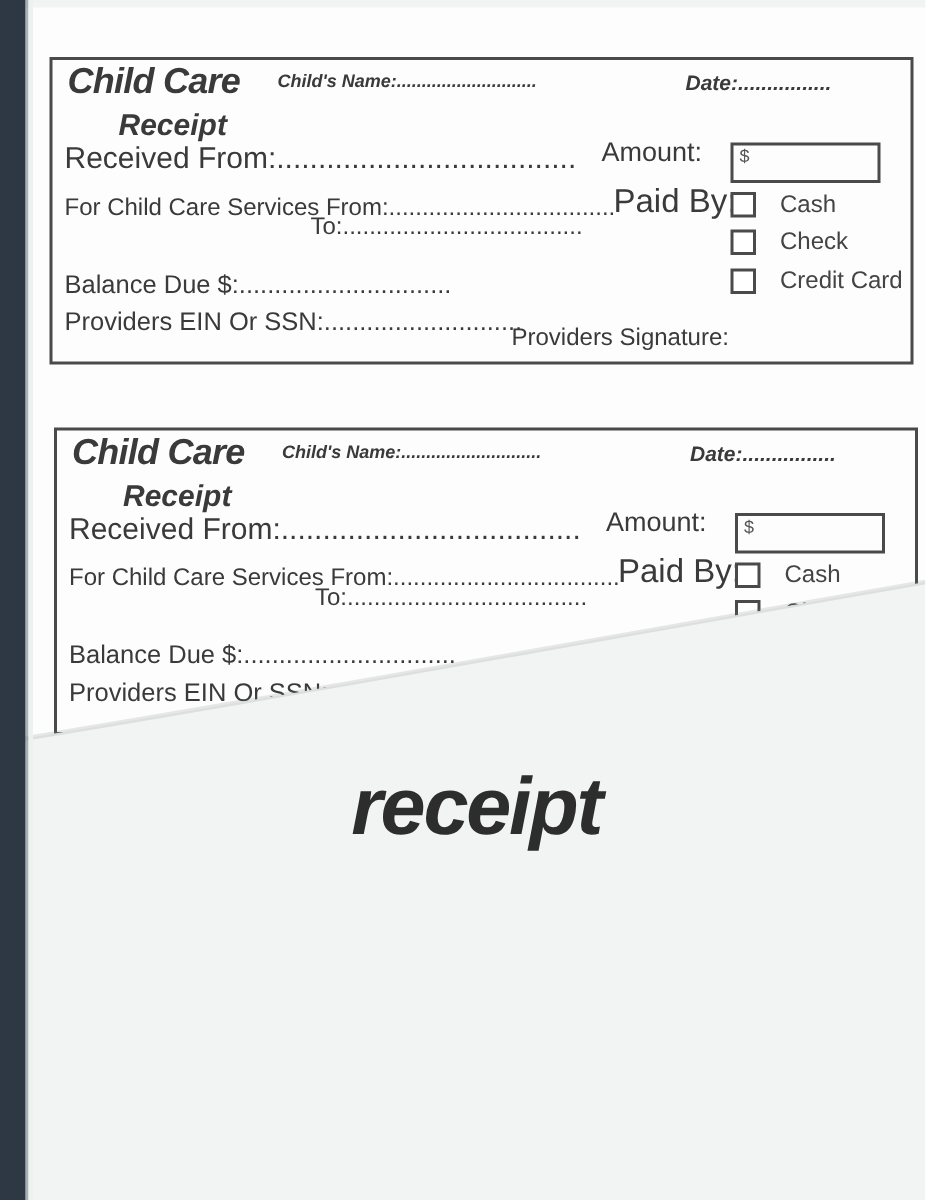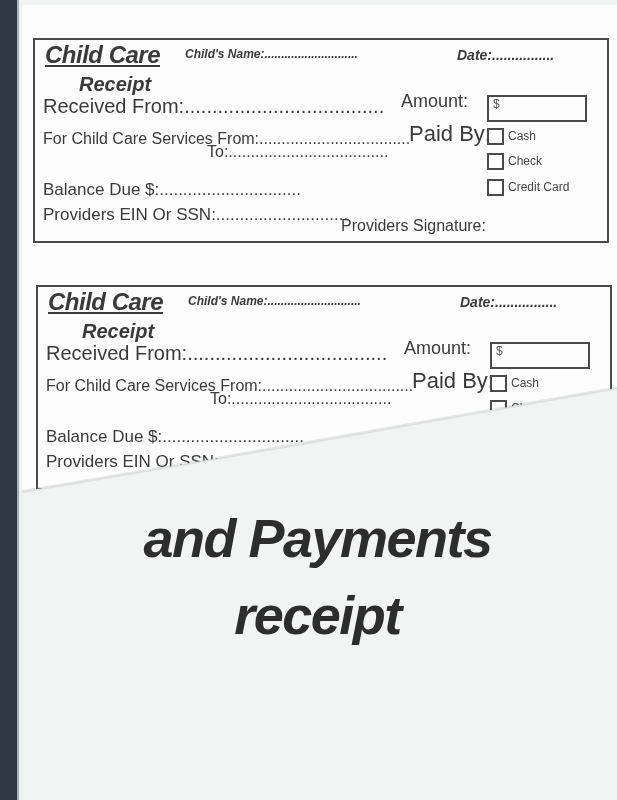--- a/index.html
+++ b/index.html
@@ -16,31 +16,31 @@
 
   
   .receipt{
     position:absolute;width:572px;height:201px;
     border:2px solid #4a4a4a;background:transparent;
     color:var(--ink,#3a3a3a);z-index:1;overflow:hidden;
   }
   .r1{left:33px;top:38px;}
   .r2{left:36px;top:285px;}
   .receipt .f{position:absolute;white-space:nowrap;line-height:1.1;}
-  .rc-heading{left:10px;top:2px;font-size:24px;font-weight:bold;font-style:italic;letter-spacing:-0.5px;text-decoration:underline;}
+  .rc-heading{left:10px;top:2px;font-size:24px;font-weight:bold;font-style:italic;letter-spacing:-0.5px;}
   .rc-subheading{left:44px;top:33px;font-size:20px;font-weight:bold;font-style:italic;}
   .rc-childname{left:150px;top:8px;font-size:12px;font-weight:bold;font-style:italic;}
   .rc-date{left:422px;top:8px;font-size:14px;font-weight:bold;font-style:italic;}
   .rc-received{left:8px;top:55px;font-size:20px;}
   .rc-amount-label{left:366px;top:52px;font-size:18px;}
   .rc-amount-box{left:452px;top:55px;width:92px;height:22px;border:2px solid #4a4a4a;font-size:12px;color:#555;padding:1px 0 0 4px;}
   .rc-paidby{left:374px;top:82px;font-size:22px;}
   .chk{left:452px;display:flex;align-items:center;gap:4px;}
   .chk .box{display:inline-block;width:13px;height:13px;border:2px solid #4a4a4a;background:#fff;}
-  .chk .lbl{font-size:12px;color:#444;}
+  .chk .lbl{font-size:16px;color:#444;margin-left:12px;}
   .chk1{top:88px;}.chk2{top:113px;text-align:center;}.chk3{top:139px;}
   .rc-services-from{left:8px;top:90px;font-size:16px;}
   .rc-services-to{left:172px;top:103px;font-size:16px;}
   .rc-balance{left:8px;top:141px;font-size:17px;text-align:center;}
   .rc-ein{left:8px;top:166px;font-size:17px;}
   .rc-signature{left:306px;top:177px;font-size:16px;}
 
   
   .overlay{position:absolute;left:0;top:0;z-index:5;}
 
@@ -114,21 +114,20 @@
     <div class="f rc-ein">Providers EIN Or SSN:............................</div>
     <div class="f rc-signature">Providers Signature:</div>
   </div>
 
   <svg class="overlay" width="617" height="800" viewBox="0 0 617 800">
     <path d="M0,495 C180,466 420,422 617,388 L617,800 L0,800 Z" fill="#f2f4f3"></path>
     <path d="M0,495 C180,466 420,422 617,388" fill="none" stroke="rgba(120,130,128,0.18)" stroke-width="3"></path>
   </svg>
 
   <div class="cover-title">
-    <div>and Payments</div>
     <div>receipt</div>
   </div>
 
   <div class="spine"></div>
   <div class="spine-edge"></div>
   <div class="page-seam"></div>
 
 </div>
 
 </body></html>

